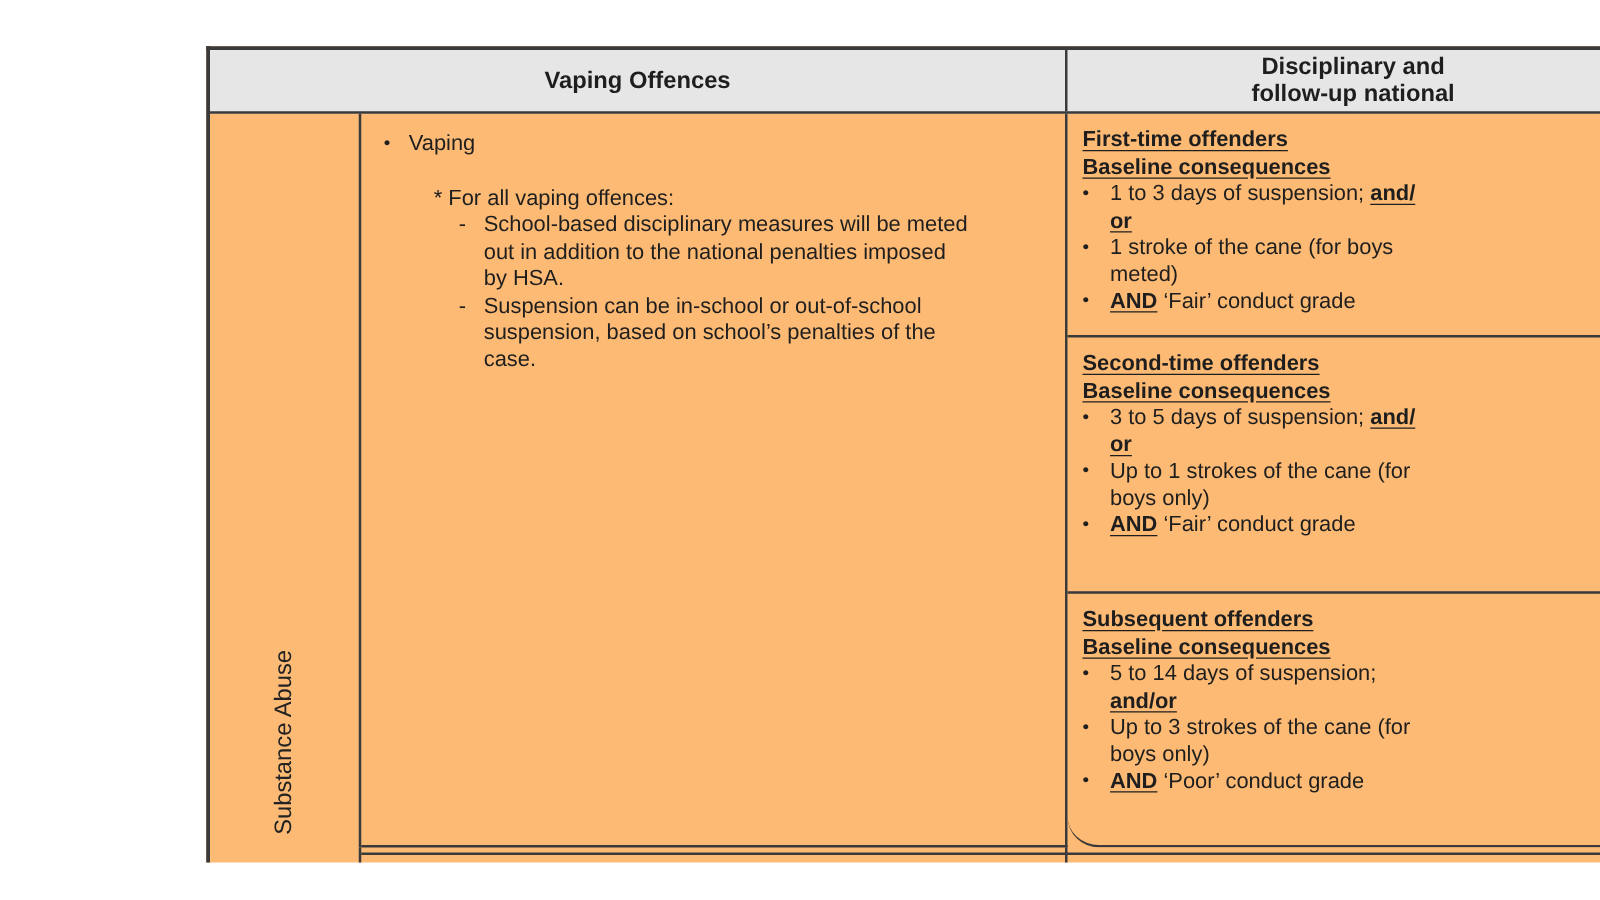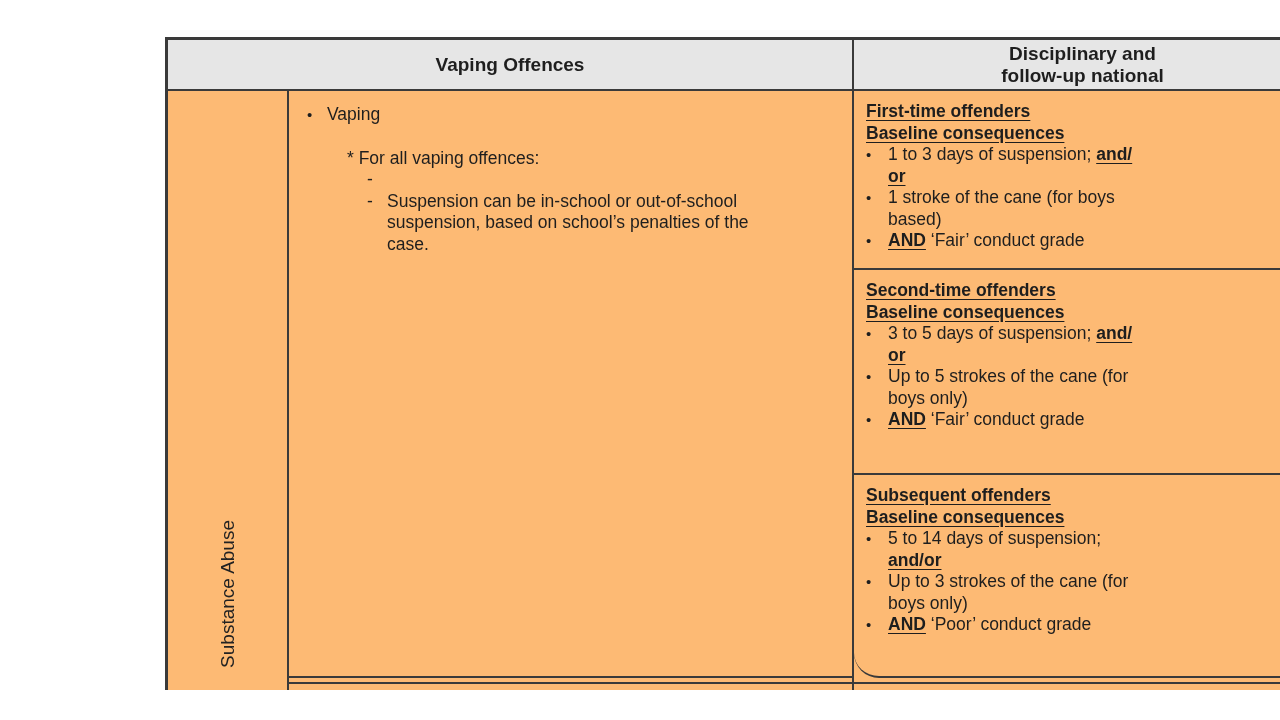--- a/index.html
+++ b/index.html
@@ -131,20 +131,25 @@
 
     <div class="col-mid">
       <div class="bullet-line">
         <span class="vb-marker">•</span>
         <span>Vaping</span>
       </div>
       <div class="note-line">* For all vaping offences:</div>
 
       <div class="dash-item">
         <span class="dash-marker">-</span>
+        <div class="dash-text">
+          <div>School-based disciplinary measures will be meted</div>
+          <div>out in addition to the national penalties imposed</div>
+          <div>by HSA.</div>
+        </div>
       </div>
       <div class="dash-item">
         <span class="dash-marker">-</span>
         <div class="dash-text">
           <div>Suspension can be in-school or out-of-school</div>
           <div>suspension, based on school’s penalties of the</div>
           <div>case.</div>
         </div>
       </div>
     </div>
@@ -158,21 +163,21 @@
           <span class="rb-marker">•</span>
           <div class="rb-text">
             <div class="row"><span>1 to 3 days of suspension; </span><span class="em">and/</span></div>
             <div class="row"><span class="em">or</span></div>
           </div>
         </div>
         <div class="rb">
           <span class="rb-marker">•</span>
           <div class="rb-text">
             <div class="row"><span>1 stroke of the cane (for boys</span></div>
-            <div class="row"><span>based)</span></div>
+            <div class="row"><span>meted)</span></div>
           </div>
         </div>
         <div class="rb">
           <span class="rb-marker">•</span>
           <div class="rb-text">
             <div class="row"><span class="em">AND</span><span> ‘Fair’ conduct grade</span></div>
           </div>
         </div>
       </div>
 
@@ -182,21 +187,21 @@
         <div class="rb">
           <span class="rb-marker">•</span>
           <div class="rb-text">
             <div class="row"><span>3 to 5 days of suspension; </span><span class="em">and/</span></div>
             <div class="row"><span class="em">or</span></div>
           </div>
         </div>
         <div class="rb">
           <span class="rb-marker">•</span>
           <div class="rb-text">
-            <div class="row"><span>Up to 5 strokes of the cane (for</span></div>
+            <div class="row"><span>Up to 1 strokes of the cane (for</span></div>
             <div class="row"><span>boys only)</span></div>
           </div>
         </div>
         <div class="rb">
           <span class="rb-marker">•</span>
           <div class="rb-text">
             <div class="row"><span class="em">AND</span><span> ‘Fair’ conduct grade</span></div>
           </div>
         </div>
       </div>

